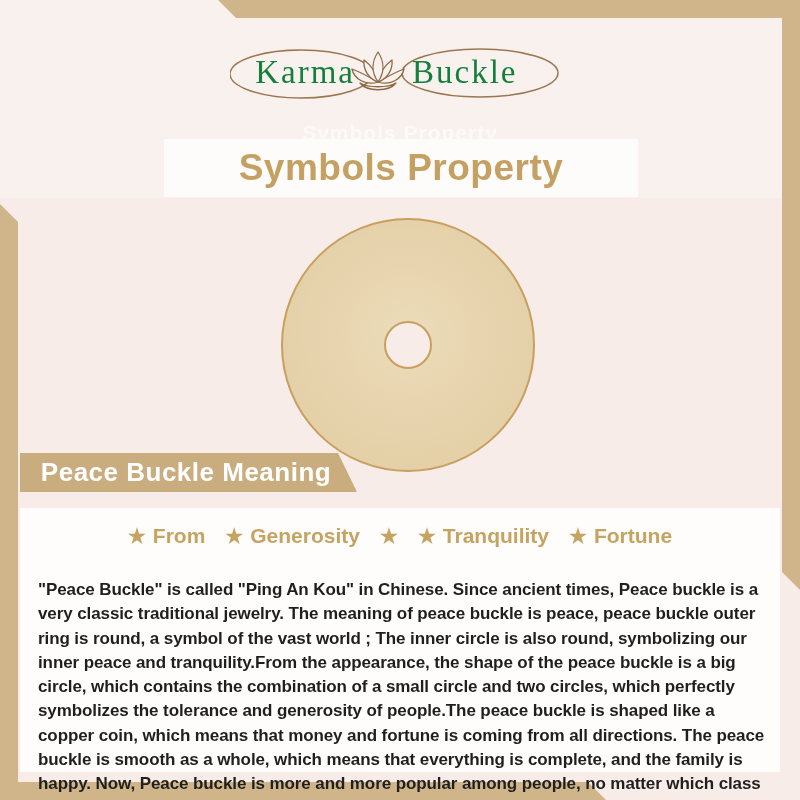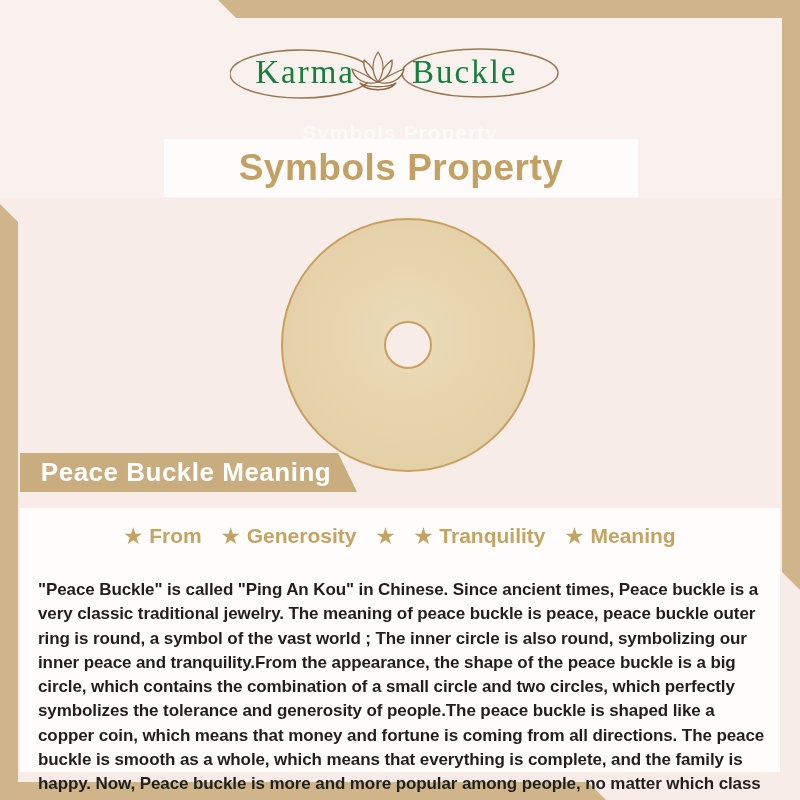--- a/index.html
+++ b/index.html
@@ -142,18 +142,18 @@
       </span>
       <span class="sym">
         <span class="star">★</span>
       </span>
       <span class="sym">
         <span class="star">★</span>
         <span>Tranquility</span>
       </span>
       <span class="sym">
         <span class="star">★</span>
-        <span>Meaning</span>
+        <span>Fortune</span>
       </span>
     </div>
     <p class="body-text">"Peace Buckle" is called "Ping An Kou" in Chinese. Since ancient times, Peace buckle is a very classic traditional jewelry. The meaning of peace buckle is peace, peace buckle outer ring is round, a symbol of the vast world ; The inner circle is also round, symbolizing our inner peace and tranquility.From the appearance, the shape of the peace buckle is a big circle, which contains the combination of a small circle and two circles, which perfectly symbolizes the tolerance and generosity of people.The peace buckle is shaped like a copper coin, which means that money and fortune is coming from all directions. The peace buckle is smooth as a whole, which means that everything is complete, and the family is happy. Now, Peace buckle is more and more popular among people, no matter which class regards it as auspicious.</p>
   </div>
 </div>
 
 </body></html>

